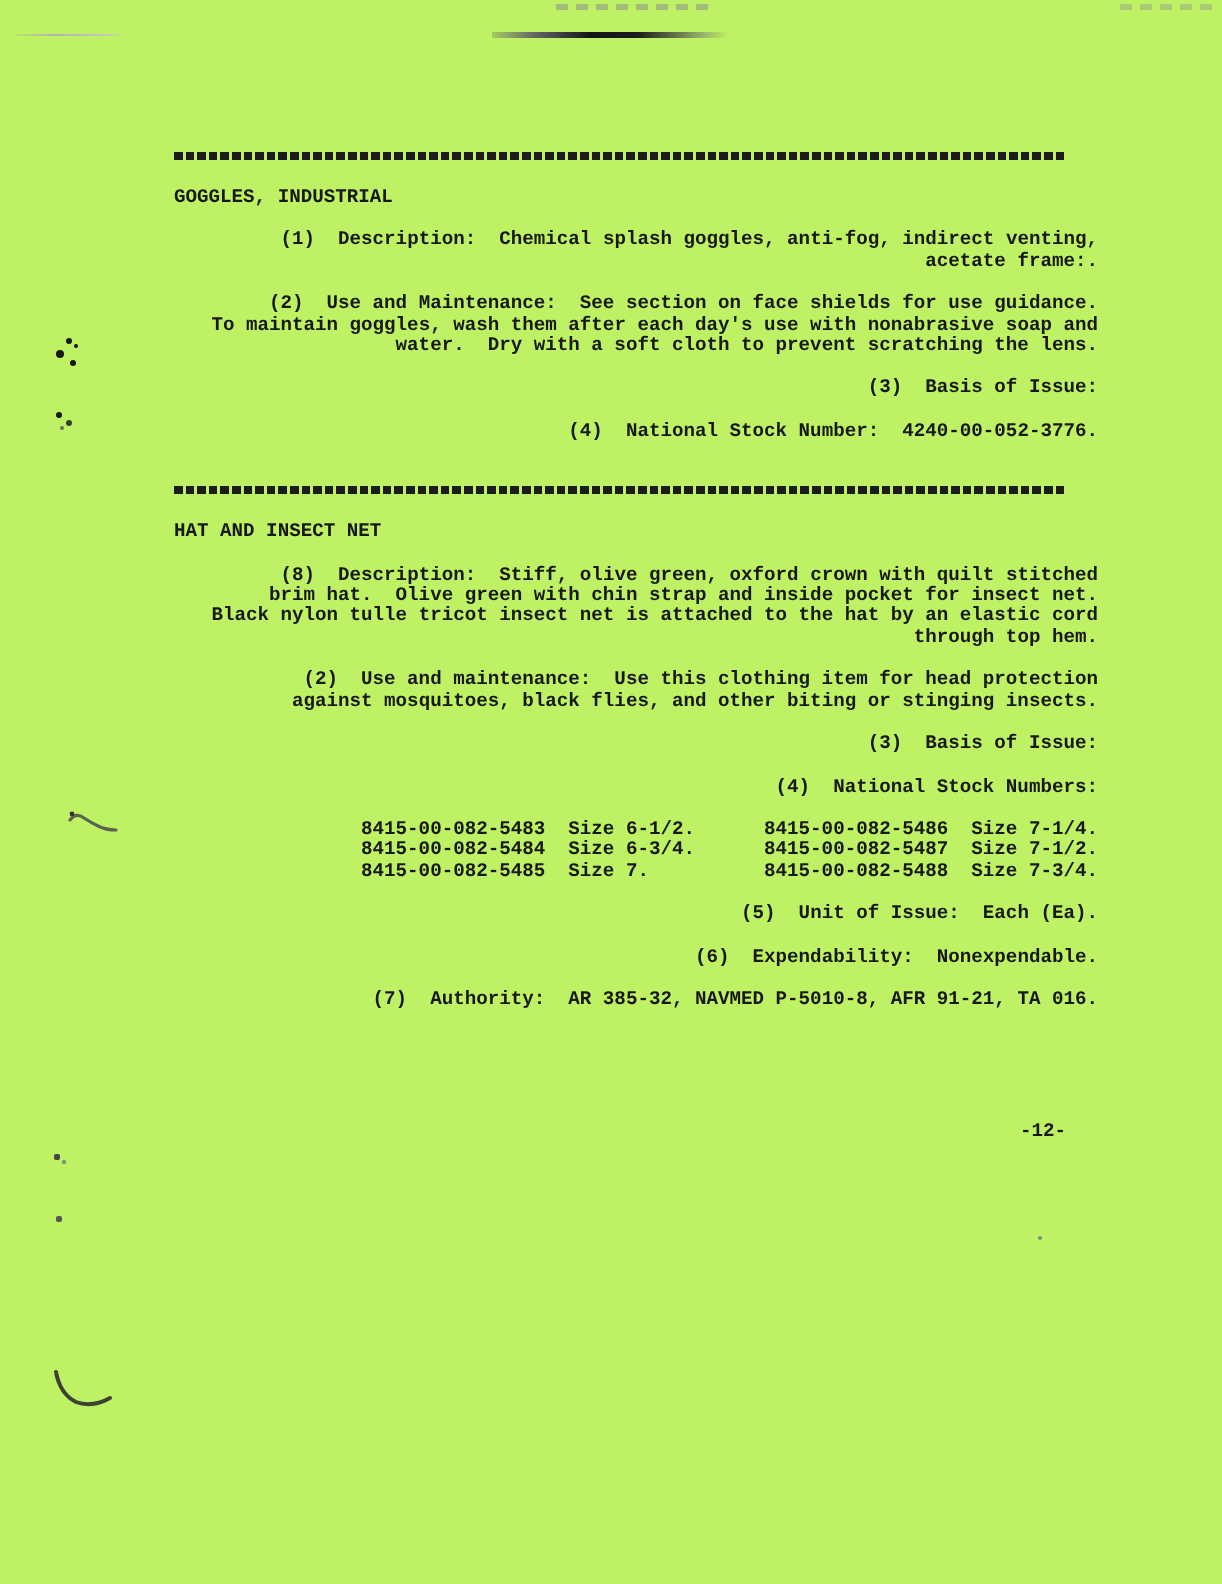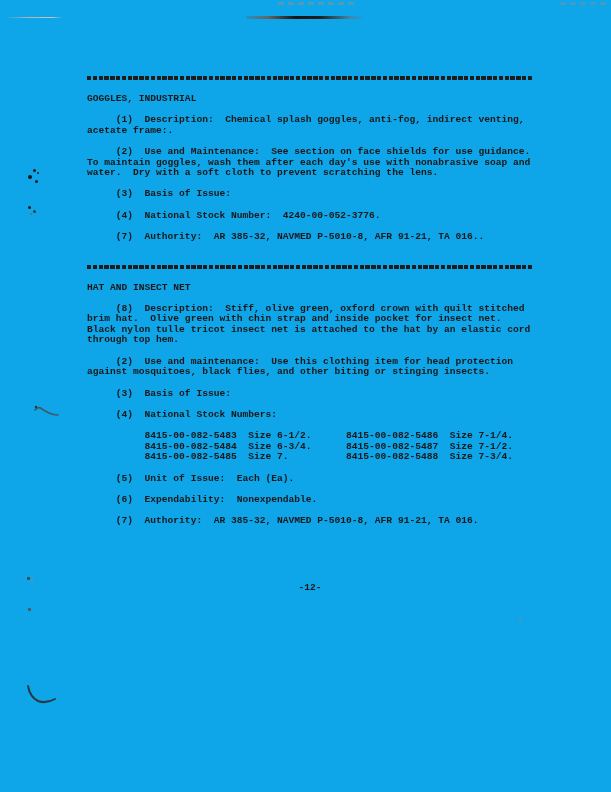--- a/index.html
+++ b/index.html
@@ -1,32 +1,32 @@
 <!DOCTYPE html>
 <html><head>
 <meta charset="utf-8">
 <style>
   html,body{margin:0;padding:0;}
   body{
     width:611px;height:792px;background:#ffffff;position:relative;
     font-family:"Liberation Mono","DejaVu Sans Mono",monospace;
   }
-  .sheet{position:absolute;inset:0;background:#0ea5e9;overflow:hidden;padding-left:12px;}
+  .sheet{position:absolute;inset:0;background:#bef264;overflow:hidden;padding-left:12px;}
   .content{
     position:absolute;left:87px;top:76px;width:462px;
     color:#181818;font-weight:700;font-size:9.6px;line-height:10.4px;
   }
   .rule{
     height:4px;width:446px;
     background:repeating-linear-gradient(90deg,#1c1c1c 0 4.3px,rgba(255,255,255,0) 4.3px 5.8px);
   }
   .rule-2{margin-top:22px;}
   .sec-title{margin-top:14px;white-space:pre;}
-  pre.blk{margin:11px 0 0 0;font:inherit;white-space:pre;}
-  .pagenum{margin-top:56px;width:446px;text-align:center;white-space:pre;}
+  pre.blk{margin:11px 0 0 0;font:inherit;white-space:pre;text-align:right;}
+  .pagenum{margin-top:56px;width:446px;text-align:right;white-space:pre;}
   
   .art{position:absolute;}
   .dot{position:absolute;background:#161616;border-radius:50%;}
   .dash-faint{
     height:3px;opacity:.55;
     background:repeating-linear-gradient(90deg,#8f8f8f 0 6px,rgba(255,255,255,0) 6px 10px);
   }
   .topline-dark{
     height:2.5px;
     background:linear-gradient(90deg,rgba(90,90,90,.25),#666 18%,#141414 42%,#1d1d1d 62%,rgba(110,110,110,.55) 88%,rgba(150,150,150,0));
@@ -70,21 +70,20 @@
     <div class="rule"></div>
     <div class="sec-title">GOGGLES, INDUSTRIAL</div>
 
     <pre class="blk">     (1)  Description:  Chemical splash goggles, anti-fog, indirect venting,
 acetate frame:.</pre>
     <pre class="blk">     (2)  Use and Maintenance:  See section on face shields for use guidance.
 To maintain goggles, wash them after each day's use with nonabrasive soap and
 water.  Dry with a soft cloth to prevent scratching the lens.</pre>
     <pre class="blk">     (3)  Basis of Issue:</pre>
     <pre class="blk">     (4)  National Stock Number:  4240-00-052-3776.</pre>
-    <pre class="blk">     (7)  Authority:  AR 385-32, NAVMED P-5010-8, AFR 91-21, TA 016..</pre>
 
     <div class="rule rule-2"></div>
     <div class="sec-title">HAT AND INSECT NET</div>
 
     <pre class="blk">     (8)  Description:  Stiff, olive green, oxford crown with quilt stitched
 brim hat.  Olive green with chin strap and inside pocket for insect net.
 Black nylon tulle tricot insect net is attached to the hat by an elastic cord
 through top hem.</pre>
     <pre class="blk">     (2)  Use and maintenance:  Use this clothing item for head protection
 against mosquitoes, black flies, and other biting or stinging insects.</pre>

